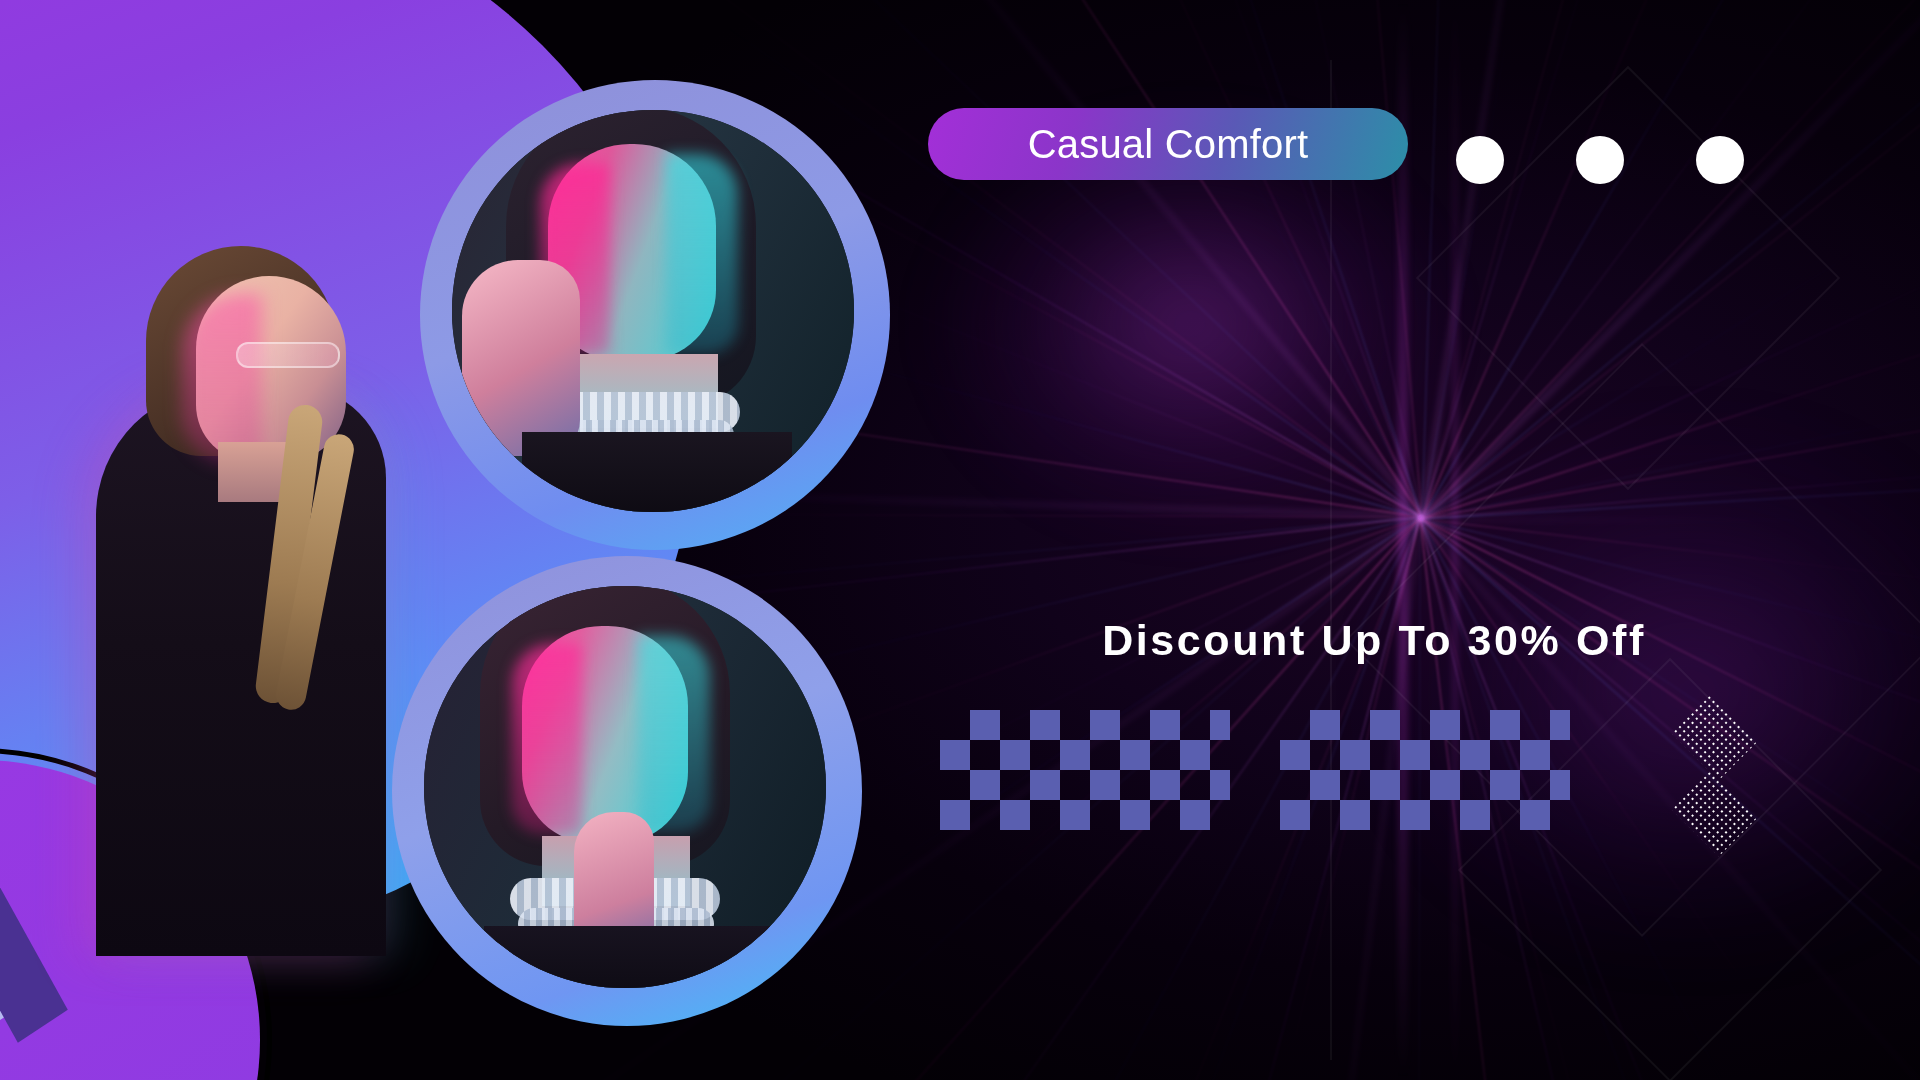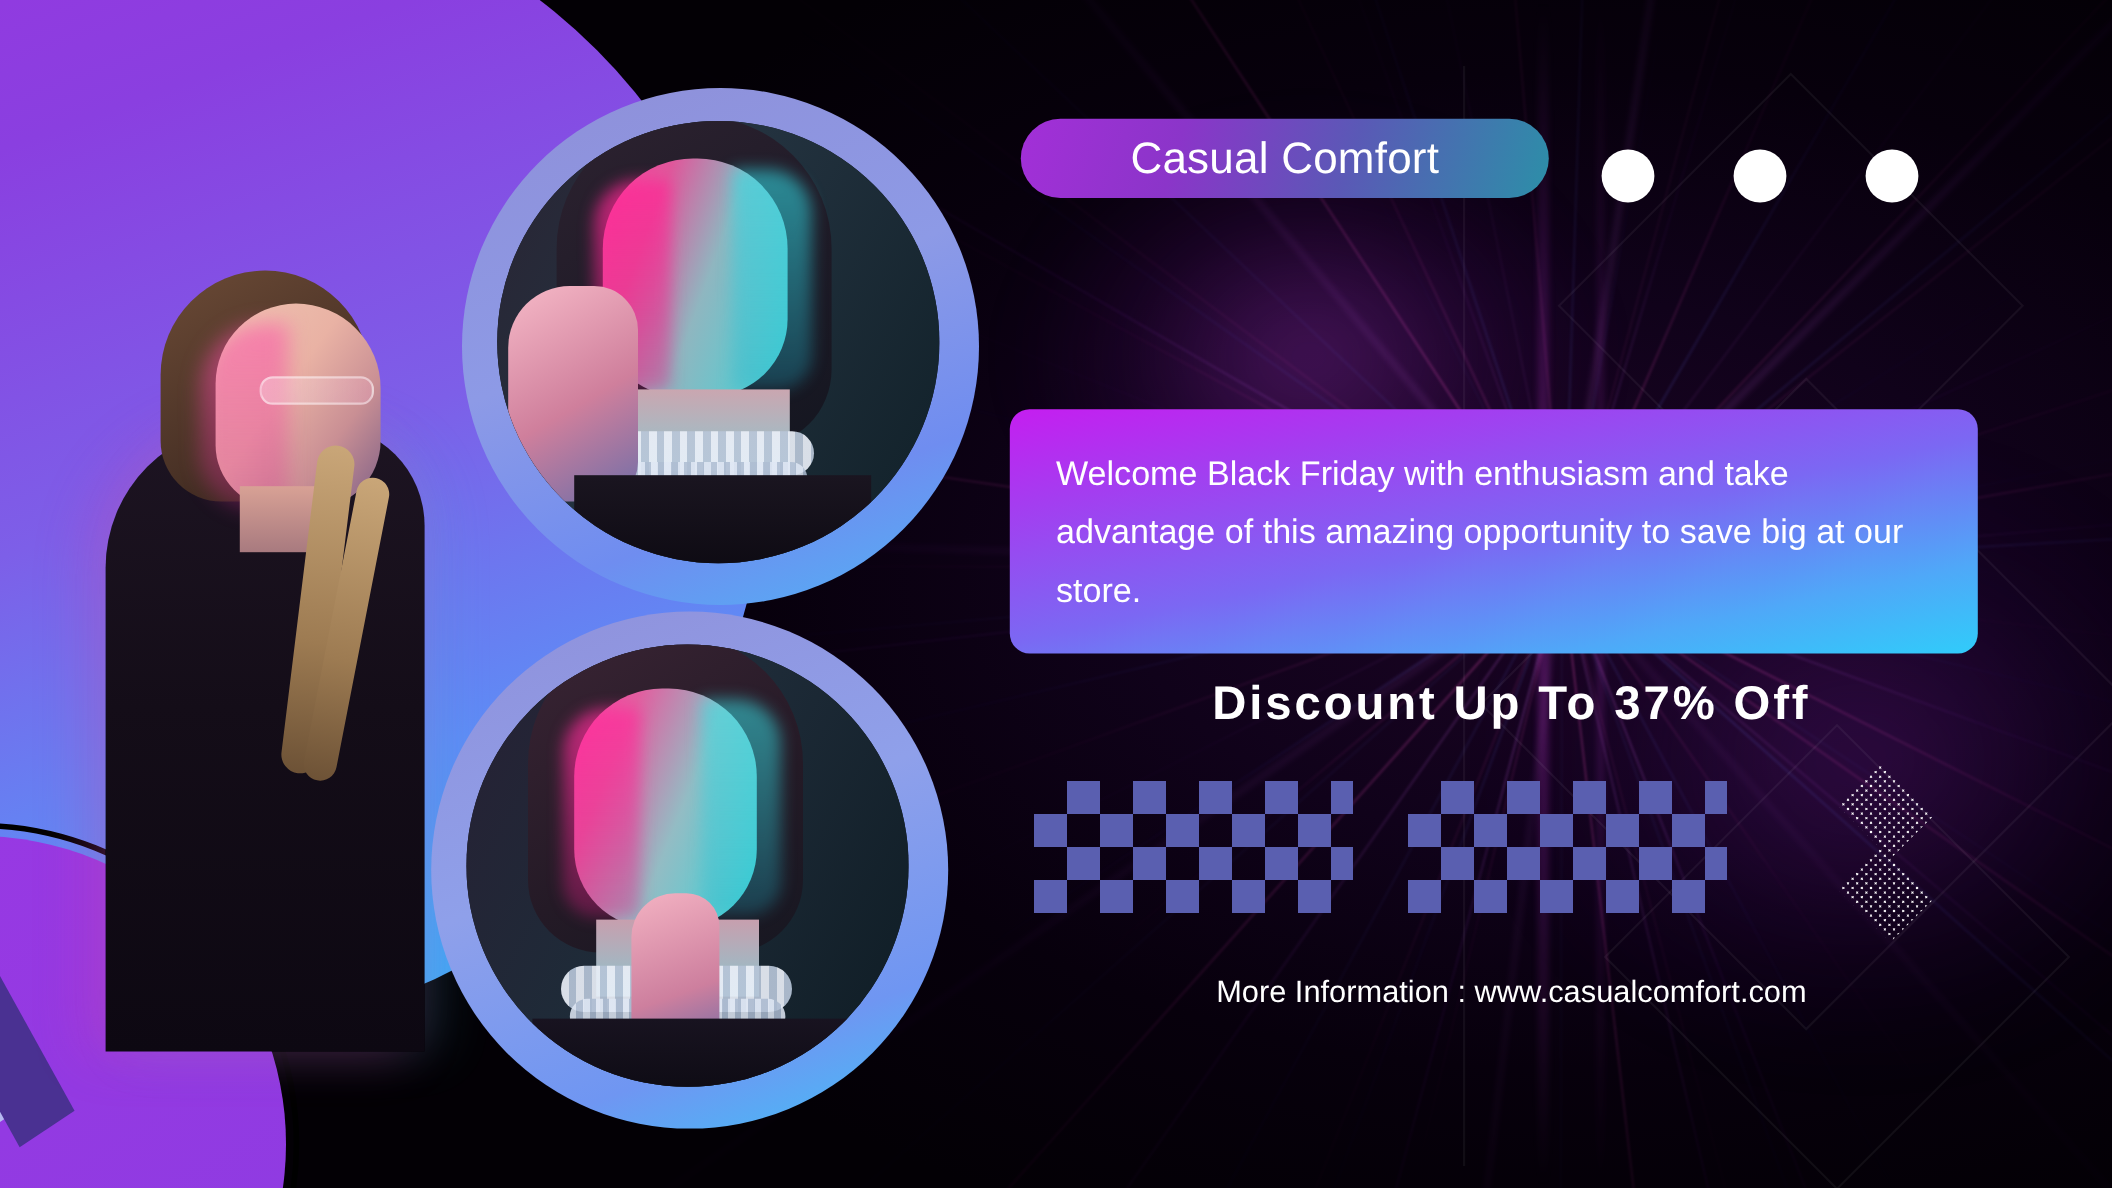--- a/index.html
+++ b/index.html
@@ -252,32 +252,28 @@
       <span>Casual Comfort</span>
     </div>
 
     <div class="dots">
       <div class="dot"></div>
       <div class="dot"></div>
       <div class="dot"></div>
     </div>
 
 
-    <div class="descbox">
-      <p>Welcome Black Friday with enthusiasm and take advantage of this amazing opportunity to save big at our store.</p>
-    </div>
-
-    <div class="discount">Discount Up To 37% Off</div>
+
+    <div class="discount">Discount Up To 30% Off</div>
 
     <div class="checkwrap">
       <div class="checks"></div>
       <div class="checks"></div>
     </div>
 
-    <div class="moreinfo">More Information : www.casualcomfort.com</div>
   </div>
 
   <div class="diamond">
     <i style="top:0"></i>
     <i style="top:76px"></i>
   </div>
 
 </div>
 
 </body></html>

